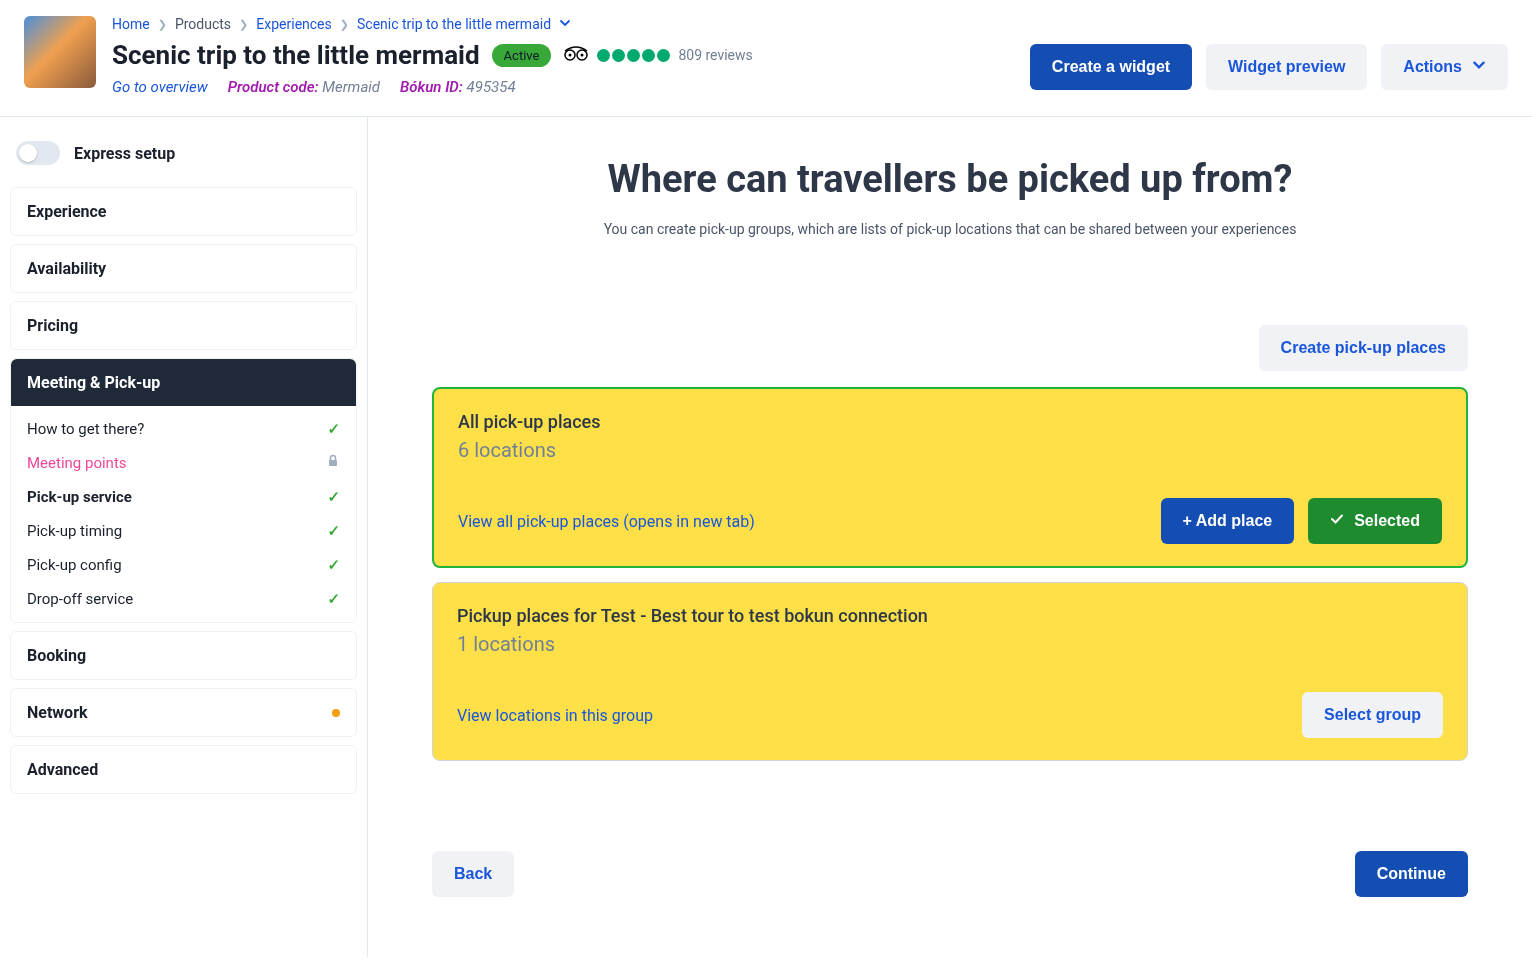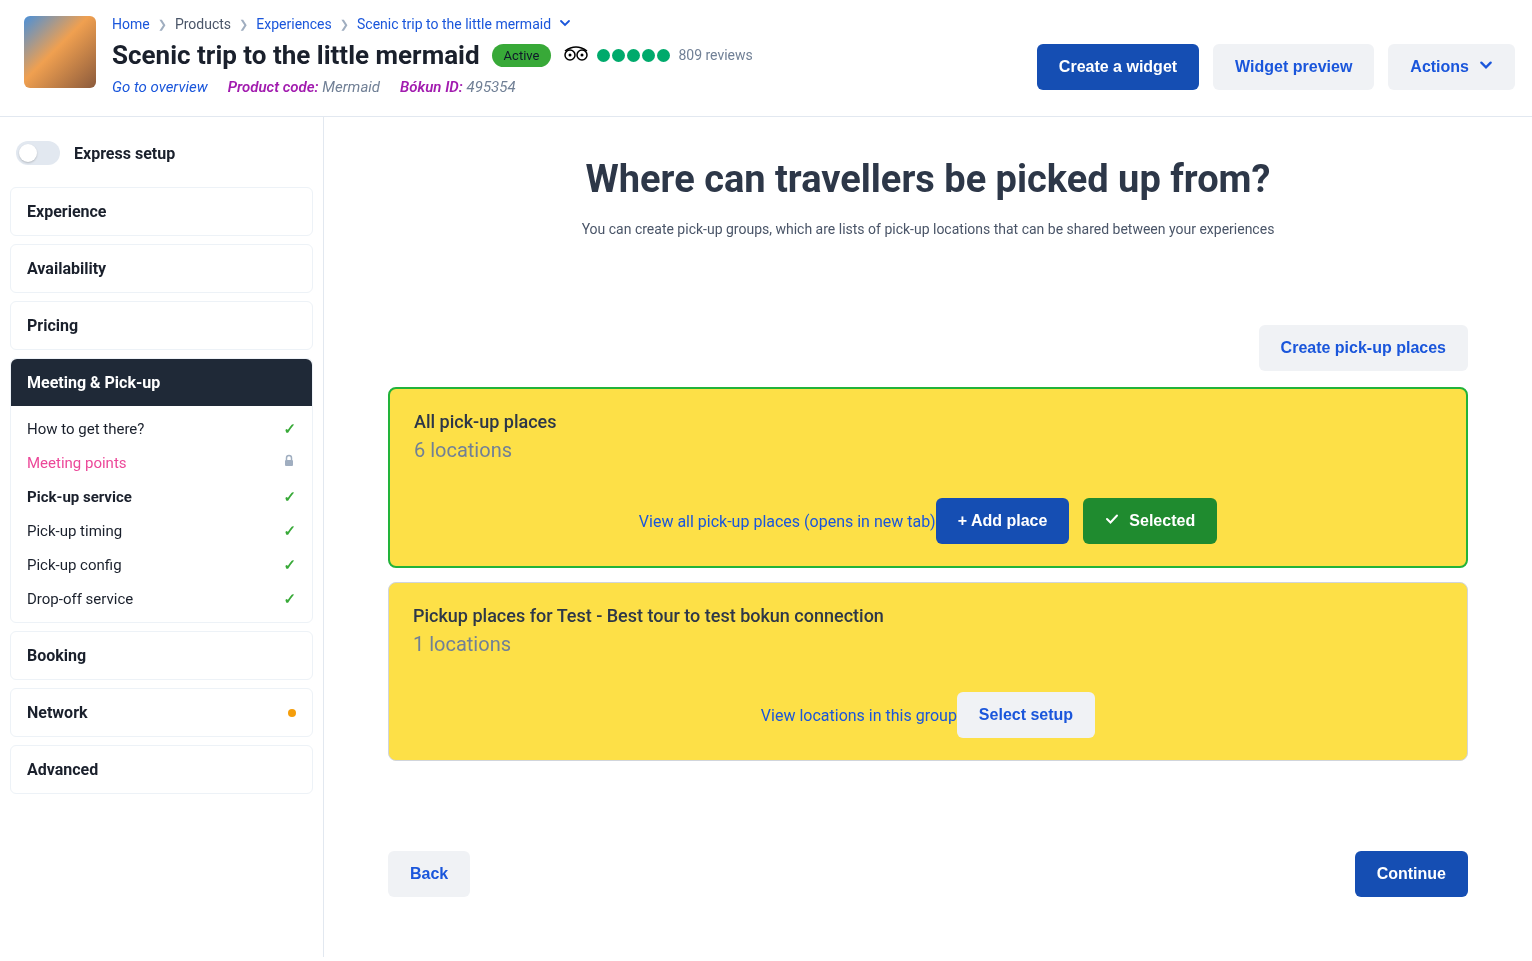--- a/index.html
+++ b/index.html
@@ -1,19 +1,19 @@
 <!DOCTYPE html>
 <html><head>
 <meta charset="utf-8">
 <style>
 * { box-sizing: border-box; margin: 0; padding: 0; }
 body { font-family: -apple-system, BlinkMacSystemFont, "Segoe UI", Roboto, Helvetica, Arial, sans-serif; background: #fff; color: #1a202c; }
 
 
-.header { display: flex; align-items: flex-start; padding: 16px 17px 20px 24px; border-bottom: 1px solid #e2e8f0; gap: 30px; }
+.header { display: flex; align-items: flex-start; padding: 16px 24px 20px 24px; border-bottom: 1px solid #e2e8f0; gap: 30px; }
 .header-left { display: flex; gap: 16px; flex: 1; }
 .thumbnail { width: 72px; height: 72px; border-radius: 6px; background: linear-gradient(135deg,#4a90d9 0%,#f0a050 45%,#8b5a3c 100%); flex-shrink: 0; }
 .header-info { display: flex; flex-direction: column; gap: 8px; }
 .breadcrumb { display: flex; align-items: center; gap: 8px; font-size: 14px; color: #4a5568; }
 .breadcrumb a { color: #1a56db; text-decoration: none; }
 .breadcrumb .sep { color: #a0aec0; font-size: 11px; }
 .title-row { display: flex; align-items: center; gap: 12px; }
 .product-title { font-size: 26px; font-weight: 700; color: #1a202c; }
 .badge-active { background: #38a938; color: #0f172a; font-size: 13px; font-weight: 400; padding: 4px 12px; border-radius: 999px; }
 .reviews-wrap { display: flex; align-items: center; gap: 8px; }
@@ -24,21 +24,21 @@
 .meta-row a { color: #1a56db; text-decoration: none; }
 .meta-label { color: #a21caf; font-weight: 600; }
 .meta-value { color: #718096; }
 .header-actions { display: flex; gap: 14px; align-items: center; padding-top: 28px; }
 .btn { border: none; border-radius: 6px; font-size: 16px; font-weight: 600; padding: 14px 22px; cursor: pointer; display: inline-flex; align-items: center; gap: 10px; }
 .btn-primary { background: #154eb3; color: #fff; }
 .btn-secondary { background: #f0f2f5; color: #1a56db; }
 
 
 .layout { display: flex; }
-.sidebar { width: 324px; border-right: 1px solid #e2e8f0; padding: 24px 10px; background: #fff; }
+.sidebar { width: 368px; border-right: 1px solid #e2e8f0; padding: 24px 10px; background: #fff; }
 .main { flex: 1; padding: 40px 64px 60px 64px; }
 
 
 .express-row { display: flex; align-items: center; gap: 14px; padding: 0 10px 22px 6px; }
 .toggle { width: 44px; height: 24px; border-radius: 999px; background: #e2e8f0; position: relative; }
 .toggle::after { content:""; position: absolute; width: 18px; height: 18px; border-radius: 50%; background: #fff; top: 3px; left: 3px; box-shadow: 0 1px 2px rgba(0,0,0,.2); }
 .express-label { font-weight: 700; font-size: 16px; }
 .nav-section { border: 1px solid #edf2f7; border-radius: 6px; margin-bottom: 8px; }
 .nav-header { padding: 14px 16px; font-weight: 700; font-size: 16px; cursor: pointer; }
 .nav-header.active { background: #1f2937; color: #fff; border-radius: 6px 6px 0 0; }
@@ -52,21 +52,21 @@
 
 
 .main h1 { font-size: 38px; font-weight: 700; text-align: center; margin-bottom: 20px; color: #2d3748; }
 .subhead { text-align: center; color: #4a5568; font-size: 14px; margin-bottom: 88px; }
 .top-actions { display: flex; justify-content: flex-end; margin-bottom: 16px; }
 
 .pickup-card { border: 1px solid #d1d5db; border-radius: 8px; padding: 22px 24px; margin-bottom: 14px; background: #fde047; }
 .pickup-card.selected { border: 2px solid #22b33a; }
 .pickup-title { font-size: 18px; font-weight: 500; color: #2d3748; margin-bottom: 6px; }
 .pickup-sub { color: #718096; font-size: 20px; margin-bottom: 36px; }
-.pickup-row { display: flex; align-items: center; justify-content: center; }
+.pickup-row { display: flex; align-items: center; justify-content: space-between; }
 .link { color: #1a56db; text-decoration: none; font-size: 16px; }
 .pickup-actions { display: flex; gap: 14px; }
 .btn-green { background: #1f8b2f; color: #fff; }
 
 .footer-actions { display: flex; justify-content: space-between; margin-top: 90px; }
 
 .chevron-down { display: inline-block; }
 </style>
 </head>
 <body>
@@ -232,21 +232,21 @@
         </div>
       </div>
     </div>
 
     <div class="pickup-card">
       <div class="pickup-title">Pickup places for Test - Best tour to test bokun connection</div>
       <div class="pickup-sub">1 locations</div>
       <div class="pickup-row">
         <a href="#" class="link">View locations in this group</a>
         <div class="pickup-actions">
-          <button class="btn btn-secondary">Select setup</button>
+          <button class="btn btn-secondary">Select group</button>
         </div>
       </div>
     </div>
 
     <div class="footer-actions">
       <button class="btn btn-secondary">Back</button>
       <button class="btn btn-primary">Continue</button>
     </div>
   </div>
 

